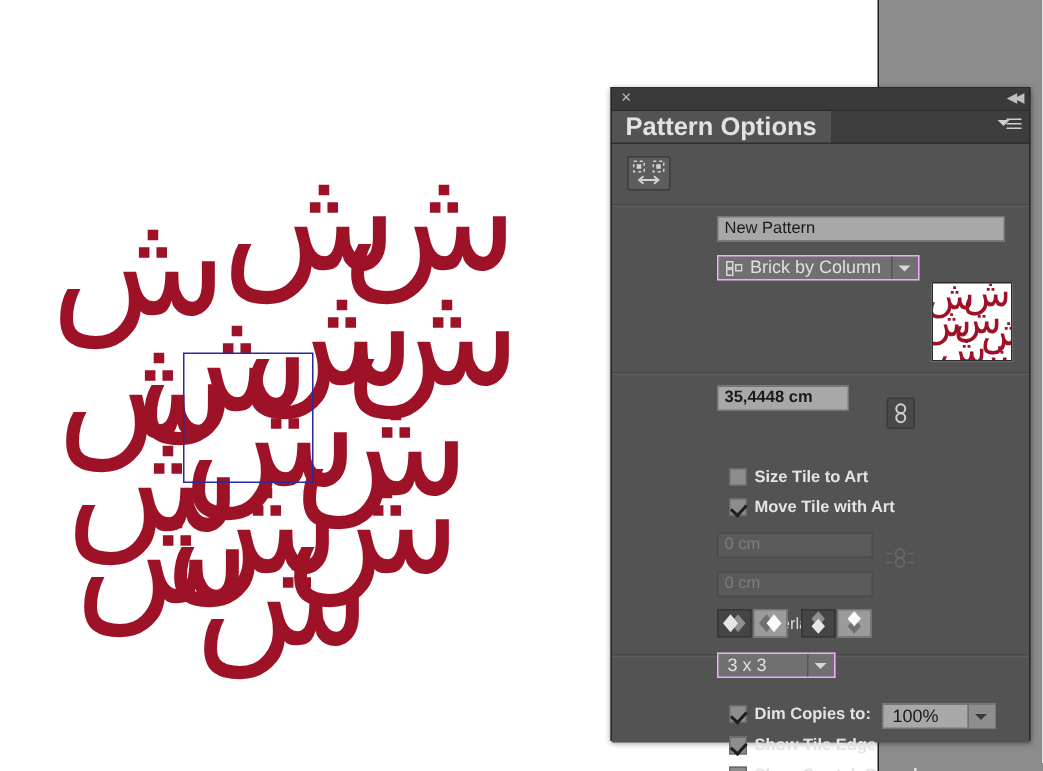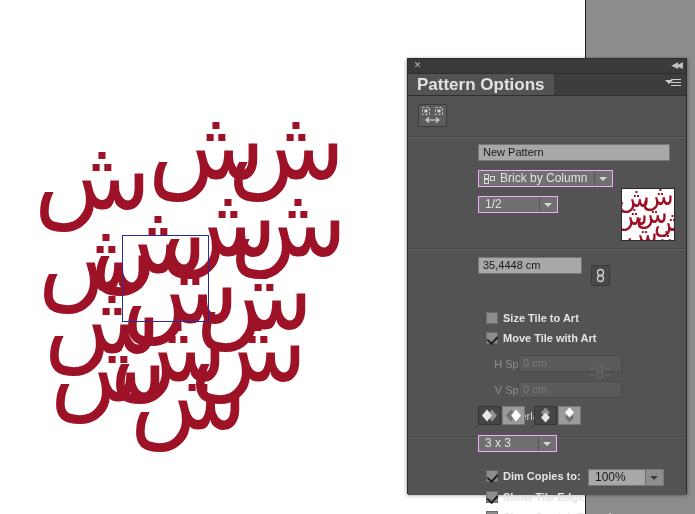--- a/index.html
+++ b/index.html
@@ -198,21 +198,20 @@
     line-height: 15px;
     padding: 0 4px;
     white-space: nowrap;
     overflow: hidden;
     cursor: text;
   }
   .field.disabled {
     background: #5a5a5a;
     border-color: #4a4a4a;
     color: #7d7d7d;
-    margin-left: 40px;
   }
 
   .combo {
     position: absolute;
     height: 17px;
     background: #707070;
     border: 1px solid #f0abfc;
     box-sizing: border-box;
     color: #e0e0e0;
     font-size: 12px;
@@ -405,44 +404,36 @@
             <rect x="0.5" y="0.5" width="4" height="4" fill="none" stroke="#d8d8d8"></rect>
             <rect x="6.5" y="2.5" width="4" height="4" fill="none" stroke="#d8d8d8"></rect>
             <rect x="0.5" y="5.5" width="4" height="4" fill="none" stroke="#d8d8d8"></rect>
           </svg>
           <div class="ctext" style="left:21px;">Brick by Column</div>
           <div class="cbtn"></div>
           <div class="carrow"></div>
         </div>
       </div>
 
-      <div class="row" style="top:99px;">
-        <div class="lbl" style="left:0; width:140px;">Brick Offset:</div>
-        <div class="combo" style="left:70px; top:1px; width:80px;">
-          <div class="ctext">1/2</div>
-          <div class="cbtn"></div>
-          <div class="carrow"></div>
-        </div>
-      </div>
 
       <div class="swatch-preview">
           <div class="sg" style="left: -4px; top: -4px; font-size: 26px; color: rgb(157, 18, 38);">ش</div>
           <div class="sg" style="left: 20px; top: -6px; font-size: 26px; color: rgb(157, 18, 38);">ش</div>
           <div class="sg" style="left: -6px; top: 14px; font-size: 26px; color: rgb(157, 18, 38);">ش</div>
           <div class="sg" style="left: 14px; top: 12px; font-size: 26px; color: rgb(157, 18, 38);">ش</div>
           <div class="sg" style="left: 32px; top: 20px; font-size: 26px; color: rgb(157, 18, 38);">ش</div>
           <div class="sg" style="left: 4px; top: 32px; font-size: 26px; color: rgb(157, 18, 38);">ش</div>
           <div class="sg" style="left: 26px; top: 36px; font-size: 26px; color: rgb(157, 18, 38);">ش</div>
         </div>
 
       <div class="divider" style="top:152px;"></div>
 
       <div class="row" style="top:160px;">
         <div class="lbl" style="left:0; width:140px;">Width:</div>
-        <div class="field" style="left:70px; top:1px; width:104px;">35,4448 cm</div>
+        <div class="field" style="left:70px; top:1px; width:88px;font-weight:bold;">35,4448 cm</div>
       </div>
 
 
       <div class="link-btn" style="left:183px; top:169px;">
         <svg width="17" height="19" viewBox="0 0 17 19">
           <rect x="5.5" y="3.5" width="6" height="6" rx="3" fill="none" stroke="#d0d0d0" stroke-width="1.3"></rect>
           <rect x="5.5" y="9.5" width="6" height="6" rx="3" fill="none" stroke="#d0d0d0" stroke-width="1.3"></rect>
         </svg>
       </div>
 

